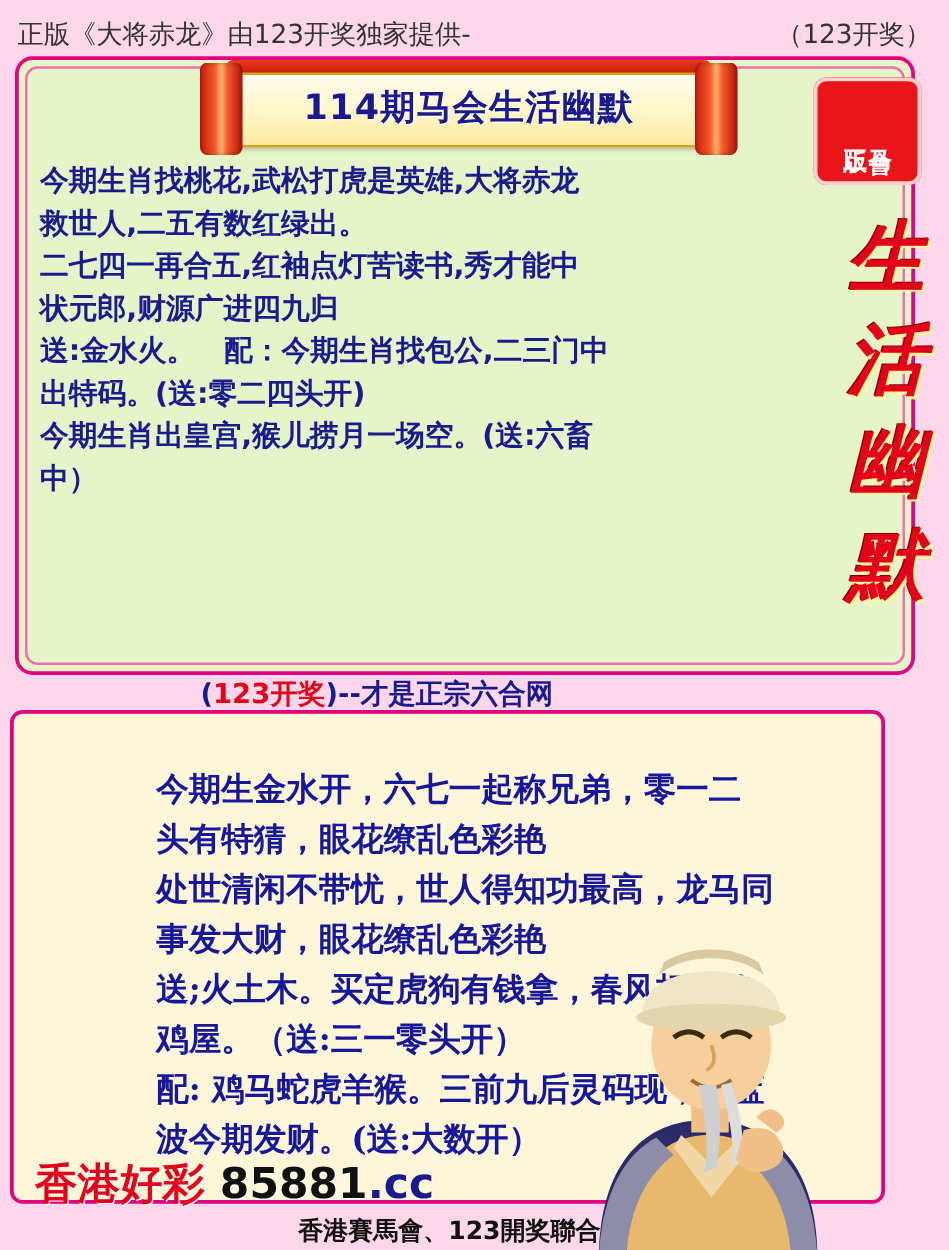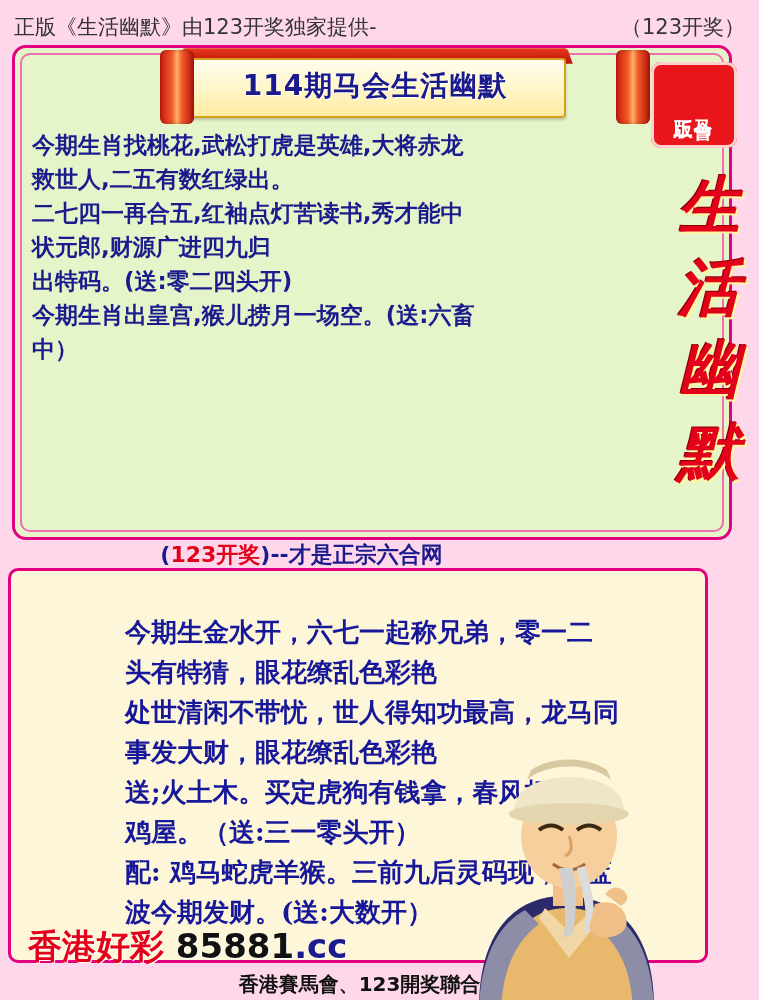--- a/index.html
+++ b/index.html
@@ -61,21 +61,21 @@
     inset: 5px;
     border: 2px solid #f06fb0;
     border-radius: 10px;
   }
 
   
   .scroll-banner {
     position: absolute;
     left: 160px;
     top: 48px;
-    width: 490px;
+    width: 430px;
     height: 75px;
   }
   .scroll-band {
     position: absolute;
     left: 28px;
     top: 10px;
     width: 374px;
     height: 56px;
     background: linear-gradient(to bottom, #fffdf0 0%, #fff6c9 50%, #ffeaa0 100%);
     border: 2px solid #d6a11c;
@@ -259,21 +259,21 @@
     color: #111;
     font-family: "DejaVu Sans", sans-serif;
   }
 </style>
 </head>
 <body>
 
 <div class="page">
 
   <div class="top-bar">
-    <div class="top-left">正版《生活幽默》由123开奖独家提供-</div>
+    <div class="top-left">正版《大将赤龙》由123开奖独家提供-</div>
     <div class="top-right">（123开奖）</div>
   </div>
 
   <div class="green-panel">
     <div class="green-inner"></div>
   </div>
 
   <div class="scroll-banner">
     <div class="scroll-band-top"></div>
     <div class="scroll-band"></div>
@@ -285,20 +285,21 @@
   <div class="seal">
     <span class="col">正版</span>
     <span class="col">马會</span>
   </div>
 
   <div class="poem">
     <div class="line">今期生肖找桃花,武松打虎是英雄,大将赤龙</div>
     <div class="line">救世人,二五有数红绿出。</div>
     <div class="line">二七四一再合五,红袖点灯苦读书,秀才能中</div>
     <div class="line">状元郎,财源广进四九归</div>
+    <div class="line">送:金水火。　配：今期生肖找包公,二三门中</div>
     <div class="line">出特码。(送:零二四头开)</div>
     <div class="line">今期生肖出皇宫,猴儿捞月一场空。(送:六畜</div>
     <div class="line">中）</div>
   </div>
 
   <div class="big-vertical">生活幽默</div>
 
   <svg class="figure" viewBox="0 0 290 290">
 
     <path d="M60 290 C60 215 95 178 145 178 C200 178 235 215 235 290 Z" fill="#2b2b6b"></path>

